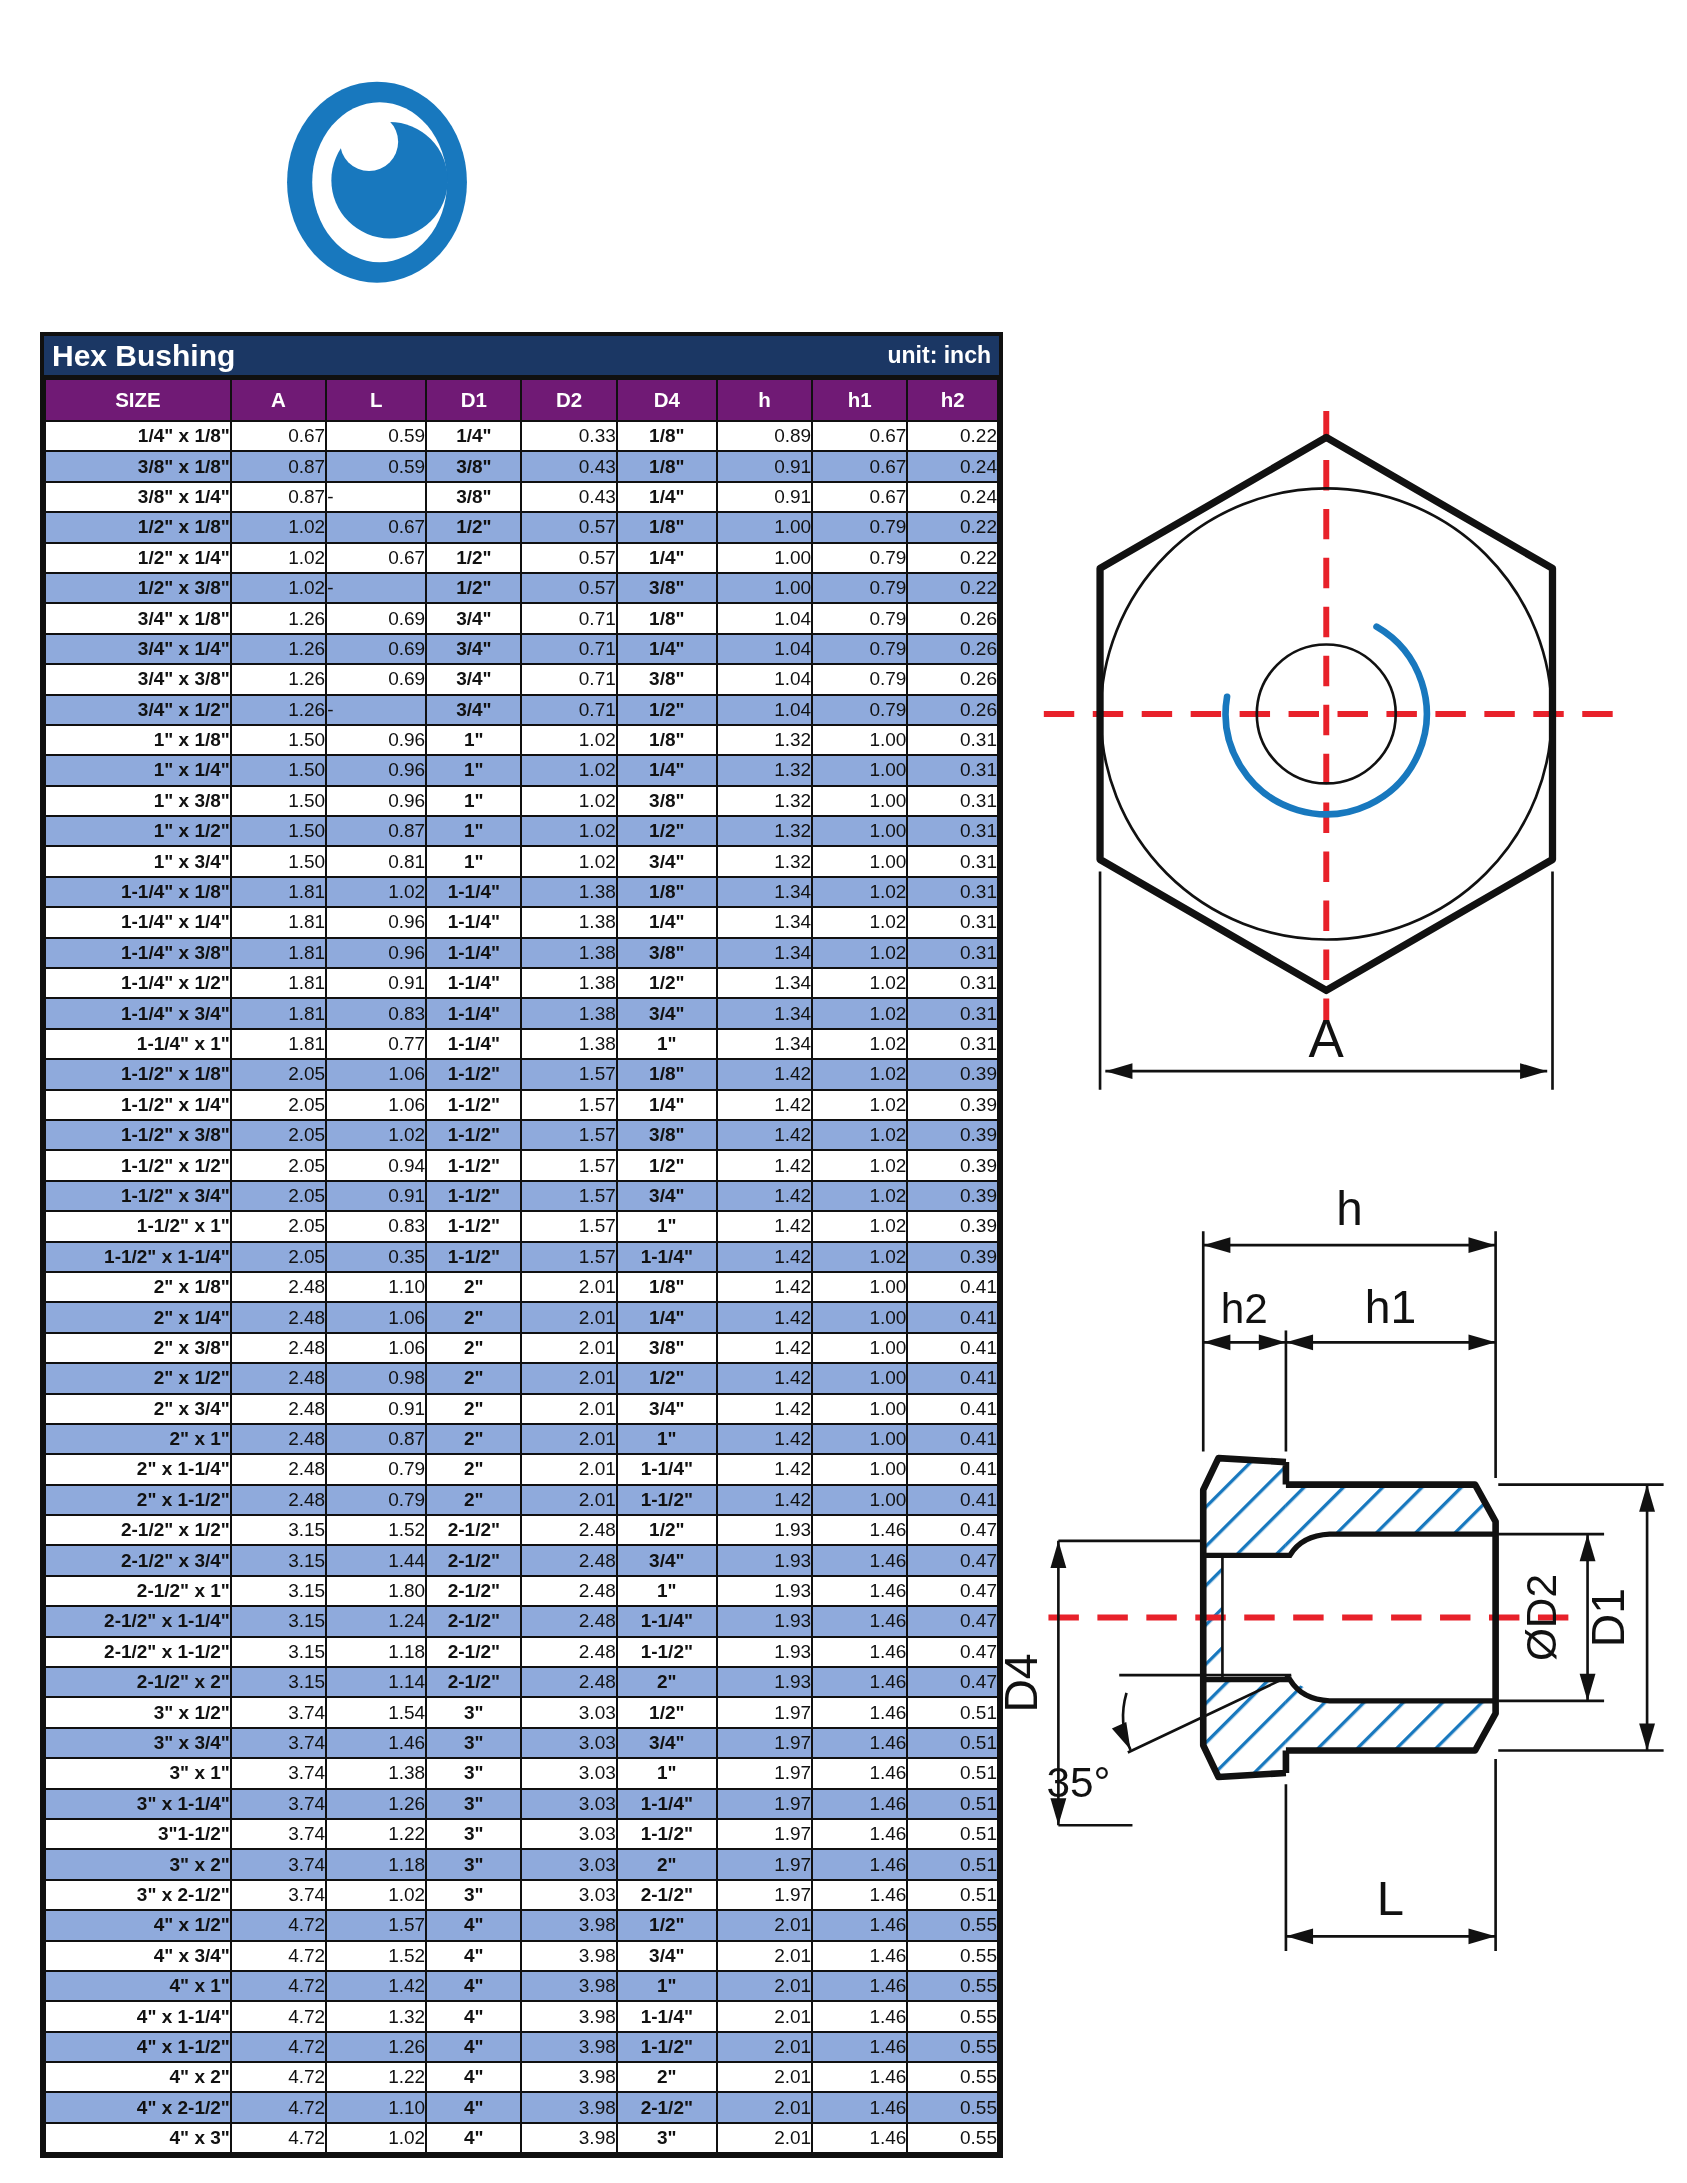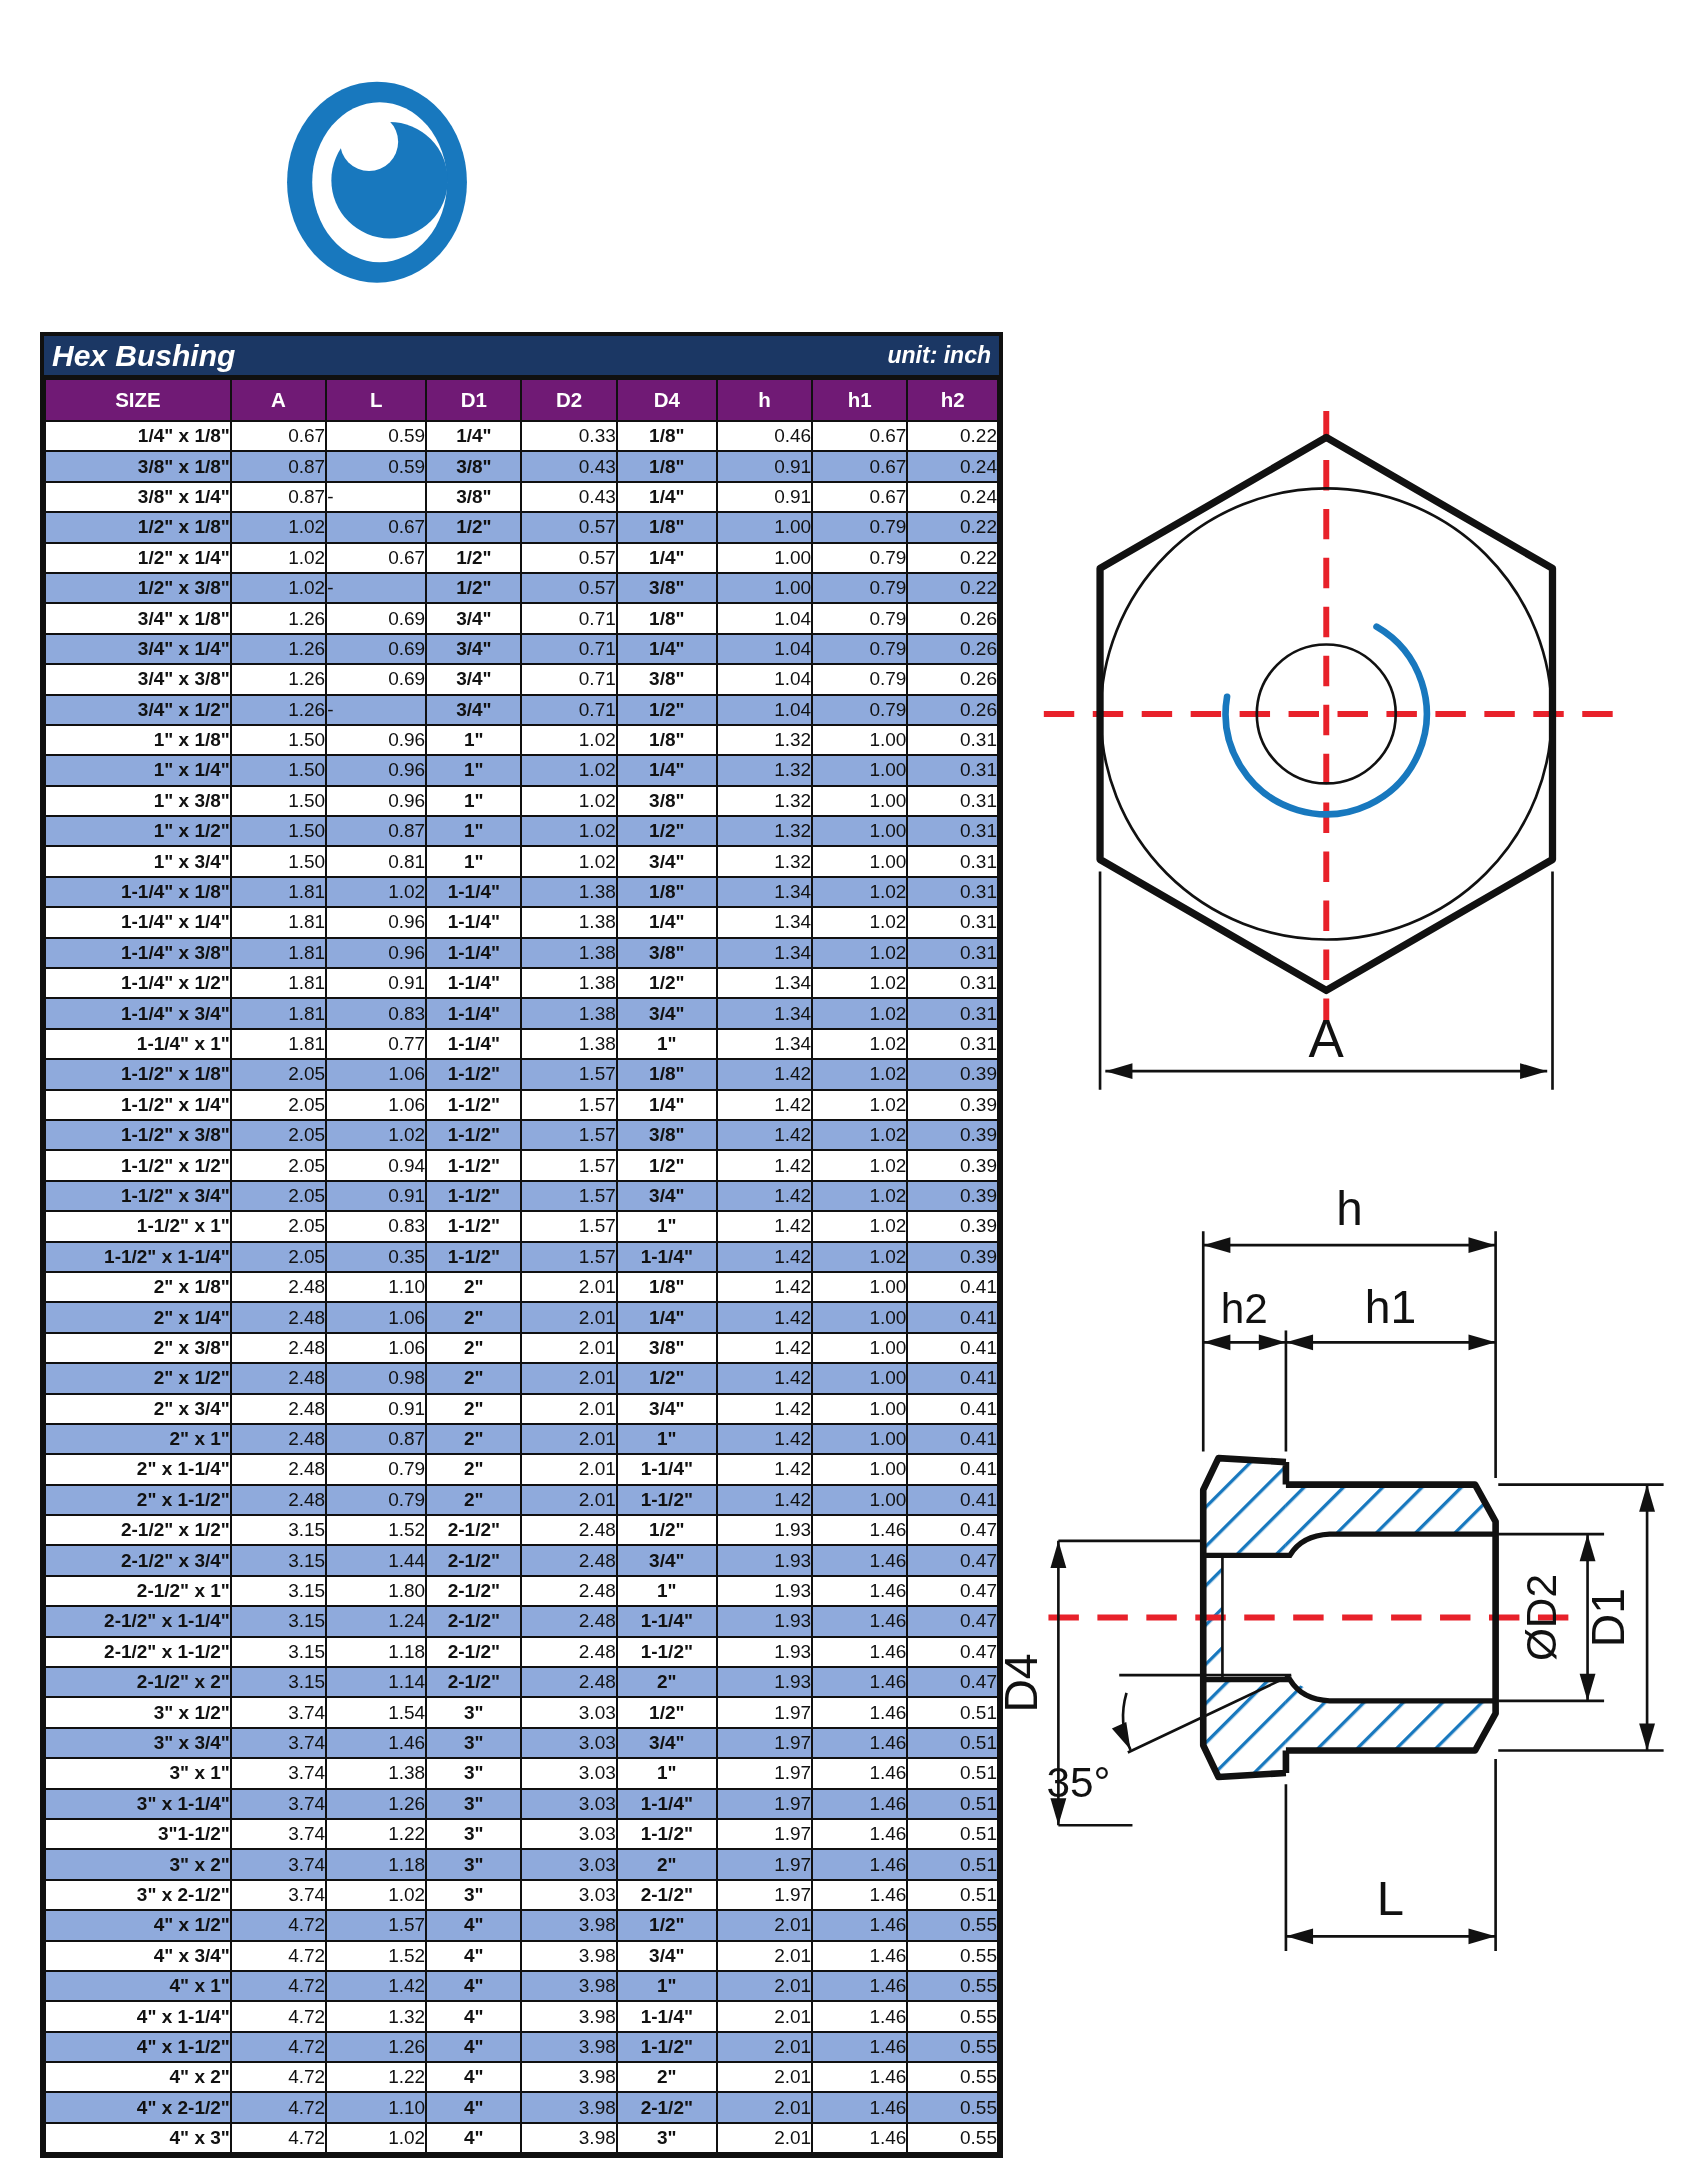--- a/index.html
+++ b/index.html
@@ -8,21 +8,21 @@
 
   
   .logo-icon{position:absolute;left:281px;top:81px;}
   .logo-text{position:absolute;left:475px;top:98px;font-size:150px;line-height:1;
              font-weight:bold;color:#1878be;letter-spacing:4px;}
 
   
   .spec{position:absolute;left:40px;top:332px;width:963px;border:4.6px solid #101010;
         box-sizing:border-box;background:#fff;}
   .title-bar{display:flex;align-items:center;background:#1b3764;height:39px;
-             padding:0 8px;border-bottom:3.3px solid #101010;font-style:italic;}
+             padding:0 8px;border-bottom:3.3px solid #101010;}
   .title-bar .ttl{color:#ffffff;font-size:30px;font-weight:bold;}
   .title-bar .unit{margin-left:auto;color:#ffffff;font-size:23px;font-weight:bold;}
   table.dims{width:100%;border-collapse:collapse;table-layout:fixed;}
   table.dims th{background:#701a75;color:#ffffff;font-size:20.5px;font-weight:bold;
                 height:40px;border:2px solid #101010;text-align:center;padding:0;}
   table.dims td{height:28.4px;border:2px solid #101010;font-size:19px;color:#111;
                 padding:0;white-space:nowrap;overflow:hidden;background:#ffffff;}
   table.dims tr.alt td{background:#8faadc;}
   td.c0{font-weight:bold;text-align:right;padding-right:8px;}
   td.c1,td.c2,td.c4,td.c6,td.c7,td.c8{text-align:right;padding-right:13.2px;}
@@ -80,21 +80,21 @@
           </tr>
       </thead>
       <tbody>
           <tr>
             <td class="c0">1/4" x 1/8"</td>
             <td class="c1">0.67</td>
             <td class="c2">0.59</td>
             <td class="c3">1/4"</td>
             <td class="c4">0.33</td>
             <td class="c5">1/8"</td>
-            <td class="c6">0.46</td>
+            <td class="c6">0.89</td>
             <td class="c7">0.67</td>
             <td class="c8">0.22</td>
           </tr>
           <tr class="alt">
             <td class="c0">3/8" x 1/8"</td>
             <td class="c1">0.87</td>
             <td class="c2">0.59</td>
             <td class="c3">3/8"</td>
             <td class="c4">0.43</td>
             <td class="c5">1/8"</td>

